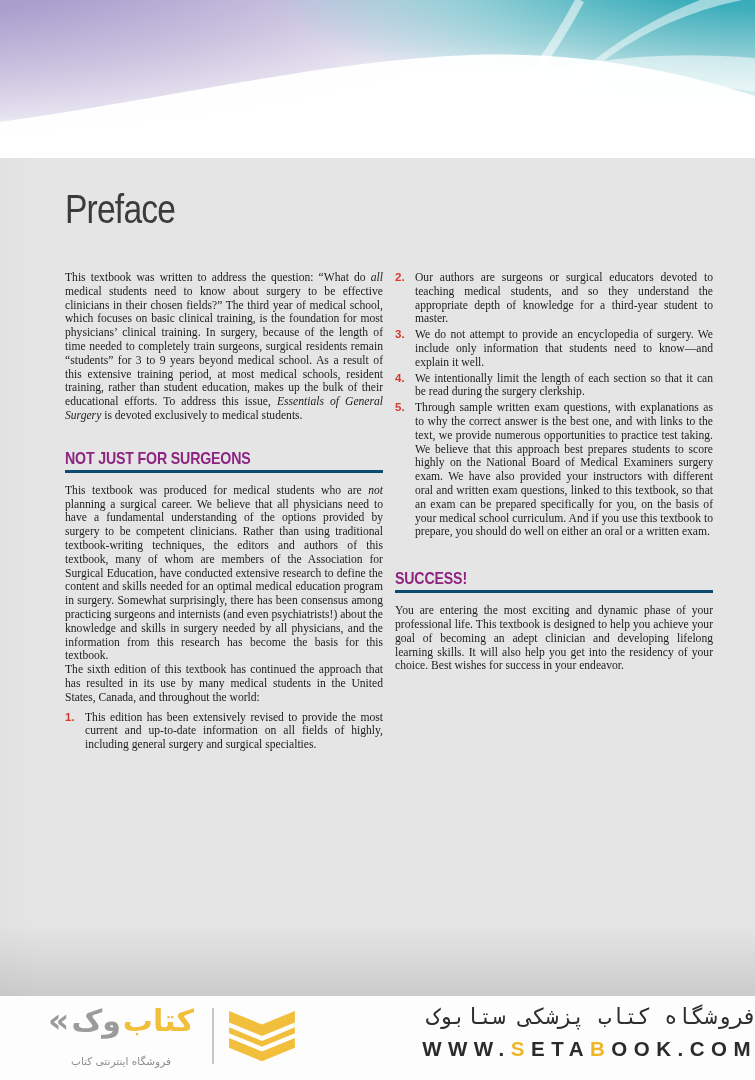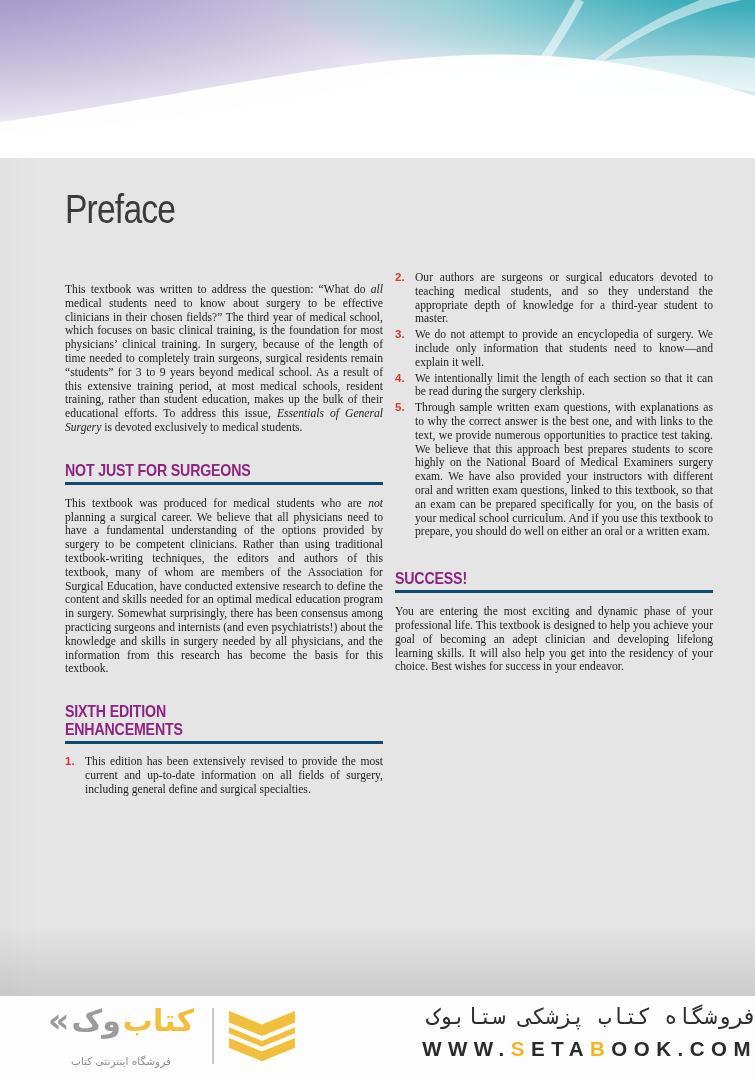--- a/index.html
+++ b/index.html
@@ -29,21 +29,21 @@
     font-family:"Liberation Sans", sans-serif;font-weight:500;
     font-size:41px;color:#3b3b3b;letter-spacing:-1px;
     transform:scaleX(0.82);transform-origin:left top;white-space:nowrap;
   }
   
   .columns{
     position:absolute;left:65px;top:271px;width:648px;
     display:flex;gap:12px;
   }
   .col{width:318px;font-size:11.6px;line-height:13.8px;text-align:justify;}
-  .para{margin:12px 0 0 0;}
+  .para{margin:0 0 0 0;}
   .it{font-style:italic;}
   .sec-head{
     border-bottom:3px solid #0c4a6e;padding-bottom:3px;margin-top:26px;margin-bottom:11px;
   }
   .sec-head-text{
     display:block;font-family:"Liberation Sans", sans-serif;font-weight:700;
     font-size:16.5px;line-height:18px;color:#8e2482;letter-spacing:-0.2px;
     transform:scaleX(0.86);transform-origin:left;white-space:nowrap;
   }
   .list{margin-top:6px;}
@@ -111,29 +111,26 @@
   <div class="columns">
 
     <div class="col">
       <p class="para"><span>This textbook was written to address the question: “What do </span><span class="it">all</span><span> medical students need to know about surgery to be effective clinicians in their chosen fields?” The third year of medical school, which focuses on basic clinical training, is the foundation for most physicians’ clinical training. In surgery, because of the length of time needed to completely train surgeons, surgical residents remain “students” for 3 to 9 years beyond medical school. As a result of this extensive training period, at most medical schools, resident training, rather than student education, makes up the bulk of their educational efforts. To address this issue, </span><span class="it">Essentials of General Surgery</span><span> is devoted exclusively to medical students.</span></p>
 
       <div class="sec-head">
         <span class="sec-head-text">NOT JUST FOR SURGEONS</span>
       </div>
       <p class="para"><span>This textbook was produced for medical students who are </span><span class="it">not</span><span> planning a surgical career. We believe that all physicians need to have a fundamental understanding of the options provided by surgery to be competent clinicians. Rather than using traditional textbook-writing techniques, the editors and authors of this textbook, many of whom are members of the Association for Surgical Education, have conducted extensive research to define the content and skills needed for an optimal medical education program in surgery. Somewhat surprisingly, there has been consensus among practicing surgeons and internists (and even psychiatrists!) about the knowledge and skills in surgery needed by all physicians, and the information from this research has become the basis for this textbook.</span></p>
 
-      <div class="sec-head">
-        <span class="sec-head-text">SIXTH EDITION</span>
-        <span class="sec-head-text">ENHANCEMENTS</span>
-      </div>
+      <p class="para">The sixth edition of this textbook has continued the approach that has resulted in its use by many medical students in the United States, Canada, and throughout the world:</p>
 
       <div class="list">
         <div class="list-item">
           <span class="num">1.</span>
-          <span>This edition has been extensively revised to provide the most current and up-to-date information on all fields of surgery, including general define and surgical specialties.</span>
+          <span>This edition has been extensively revised to provide the most current and up-to-date information on all fields of highly, including general surgery and surgical specialties.</span>
         </div>
       </div>
     </div>
 
     <div class="col">
       <div class="list" style="margin-top:0;">
         <div class="list-item">
           <span class="num">2.</span>
           <span>Our authors are surgeons or surgical educators devoted to teaching medical students, and so they understand the appropriate depth of knowledge for a third-year student to master.</span>
         </div>

